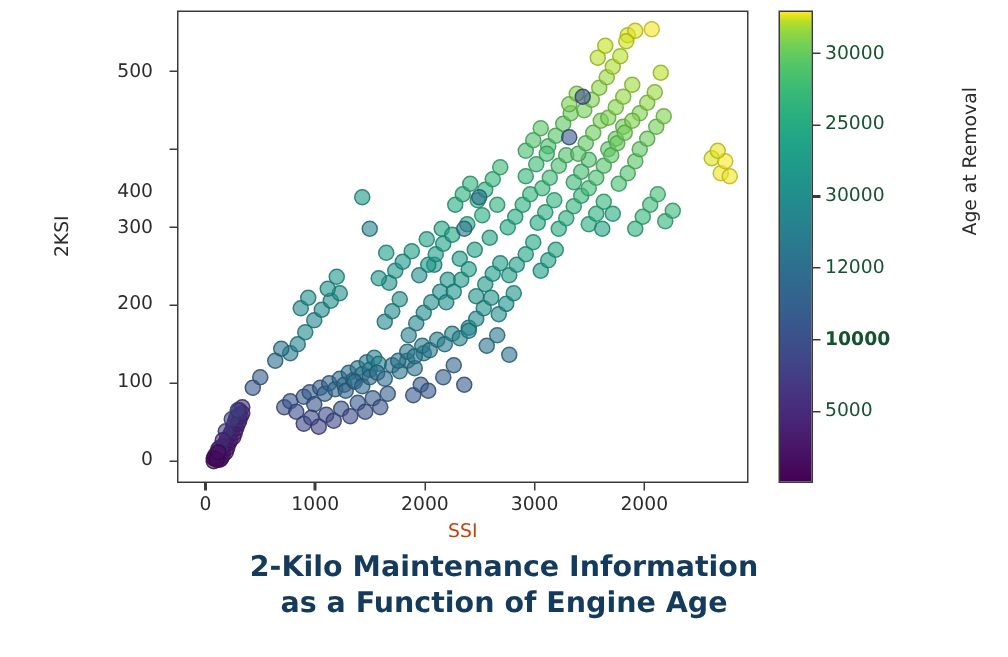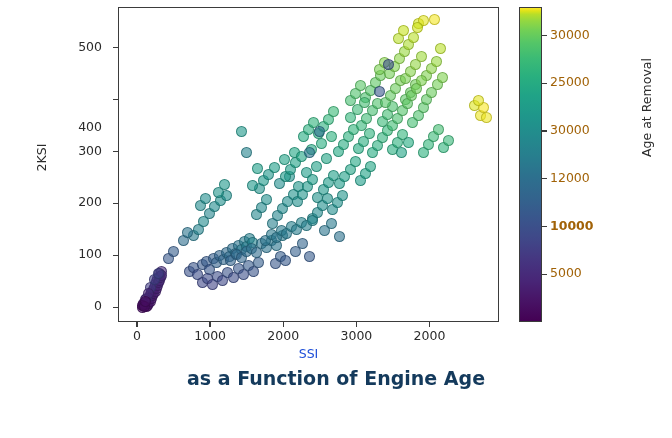--- a/index.html
+++ b/index.html
@@ -30,36 +30,36 @@
   .xtick-lab{position:absolute;width:60px;text-align:center;
     font-size:12.5px;color:#2b2b2b;line-height:1;top:330px;}
 
   #ylabel{
     position:absolute;left:-4px;top:150px;width:90px;text-align:center;
     font-size:12.5px;color:#2b2b2b;
     transform:rotate(-90deg);transform-origin:center center;
   }
   #xlabel{
     position:absolute;left:118px;width:381px;text-align:center;top:346px;
-    font-size:12.5px;color:#1d4ed8;
+    font-size:12.5px;color:#c2410c;
   }
 
   
   #colorbar-wrap{position:absolute;left:519px;top:7px;width:23px;height:315px;}
   #colorbar{
     position:absolute;left:0;top:0;width:23px;height:315px;
     border:1.3px solid #3b3b3b;box-sizing:border-box;
     background:linear-gradient(to top,
       #440154 0%, #481567 7%, #482677 13%, #453781 20%, #404788 26%,
       #39568c 33%, #33638d 39%, #2d708e 46%, #287d8e 52%, #238a8d 59%,
       #1f968b 65%, #20a387 72%, #29af7f 78%, #3cbb75 84%, #55c667 89%,
       #73d055 93%, #95d840 96%, #b8de29 98%, #dce319 99%, #fde725 100%);
   }
   .cbtick{position:absolute;left:23px;width:5px;height:1.3px;background:#3b3b3b;}
-  .cbtick-lab{position:absolute;left:31px;font-size:12.5px;color:#a16207;
+  .cbtick-lab{position:absolute;left:31px;font-size:12.5px;color:#14532d;
     line-height:1;white-space:nowrap;}
   #cb-label{
     position:absolute;left:566px;top:100px;width:160px;text-align:center;
     font-size:12.5px;color:#2b2b2b;
     transform:rotate(-90deg);transform-origin:center center;
   }
 
   
   #title{
     position:absolute;left:0;top:366px;width:672px;text-align:center;
@@ -388,16 +388,17 @@
         <div class="cbtick-lab" style="top: 117.091px;">30000</div>
         <div class="cbtick" style="top: 75.7136px;"></div>
         <div class="cbtick-lab" style="top: 69.3636px;">25000</div>
         <div class="cbtick" style="top: 27.9864px;"></div>
         <div class="cbtick-lab" style="top: 21.6364px;">30000</div>
       </div>
   </div>
   <div id="cb-label">Age at Removal</div>
 
   <div id="title">
+    <div>2-Kilo Maintenance Information</div>
     <div>as a Function of Engine Age</div>
   </div>
 
 </div>
 
 </body></html>

